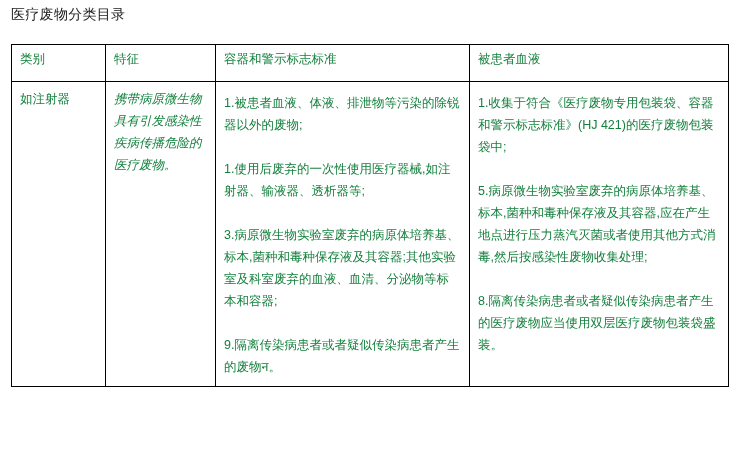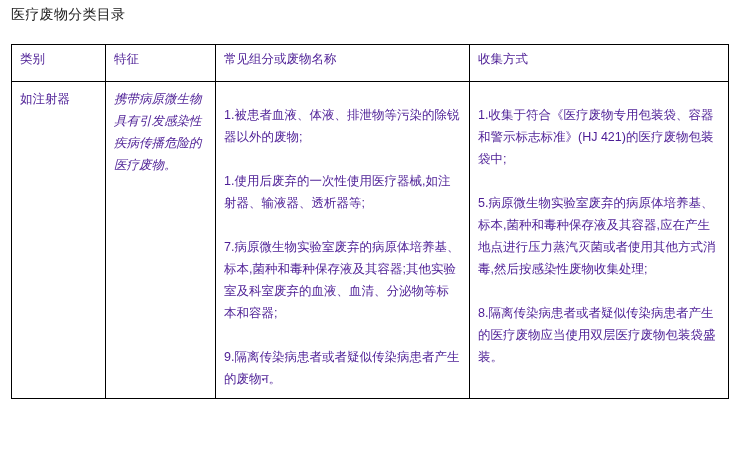--- a/index.html
+++ b/index.html
@@ -34,21 +34,21 @@
     position: absolute;
     left: 11px;
     top: 44px;
     width: 717px;
   }
   table.waste-table {
     border-collapse: collapse;
     table-layout: fixed;
     width: 717px;
     font-size: 12.5px;
-    color: #4c1d95;
+    color: #15803d;
   }
   table.waste-table col.c1 { width: 94px; }
   table.waste-table col.c2 { width: 110px; }
   table.waste-table col.c3 { width: 254px; }
   table.waste-table col.c4 { width: 259px; }
 
   table.waste-table th,
   table.waste-table td {
     border: 1px solid #000000;
     vertical-align: top;
@@ -77,21 +77,21 @@
     text-align-last: left;
     line-height: 22px;
     font-style: italic;
   }
   td.items, td.collect {
     vertical-align: top;
     text-align: justify;
     text-align-last: left;
   }
   .para {
-    margin: 16px 0 22px 0;
+    margin: 4px 0 22px 0;
   }
   .para:last-child {
     margin-bottom: 0;
   }
 </style>
 </head>
 <body>
 
 <div class="page">
 
@@ -102,32 +102,32 @@
       <colgroup>
         <col class="c1">
           <col class="c2">
           <col class="c3">
           <col class="c4">
       </colgroup>
       <thead>
         <tr>
           <th>类别</th>
           <th>特征</th>
-          <th>常见组分或废物名称</th>
-          <th>收集方式</th>
+          <th>容器和警示标志标准</th>
+          <th>被患者血液</th>
         </tr>
       </thead>
       <tbody>
         <tr>
           <td class="category">如注射器</td>
           <td class="feature">携带病原微生物具有引发感染性疾病传播危险的医疗废物。</td>
           <td class="items">
             <p class="para">1.被患者血液、体液、排泄物等污染的除锐器以外的废物;</p>
             <p class="para">1.使用后废弃的一次性使用医疗器械,如注射器、输液器、透析器等;</p>
-            <p class="para">7.病原微生物实验室废弃的病原体培养基、标本,菌种和毒种保存液及其容器;其他实验室及科室废弃的血液、血清、分泌物等标本和容器;</p>
+            <p class="para">3.病原微生物实验室废弃的病原体培养基、标本,菌种和毒种保存液及其容器;其他实验室及科室废弃的血液、血清、分泌物等标本和容器;</p>
             <p class="para">9.隔离传染病患者或者疑似传染病患者产生的废物न。</p>
           </td>
           <td class="collect">
             <p class="para">1.收集于符合《医疗废物专用包装袋、容器和警示标志标准》(HJ 421)的医疗废物包装袋中;</p>
             <p class="para">5.病原微生物实验室废弃的病原体培养基、标本,菌种和毒种保存液及其容器,应在产生地点进行压力蒸汽灭菌或者使用其他方式消毒,然后按感染性废物收集处理;</p>
             <p class="para">8.隔离传染病患者或者疑似传染病患者产生的医疗废物应当使用双层医疗废物包装袋盛装。</p>
           </td>
         </tr>
       </tbody>
     </table>

